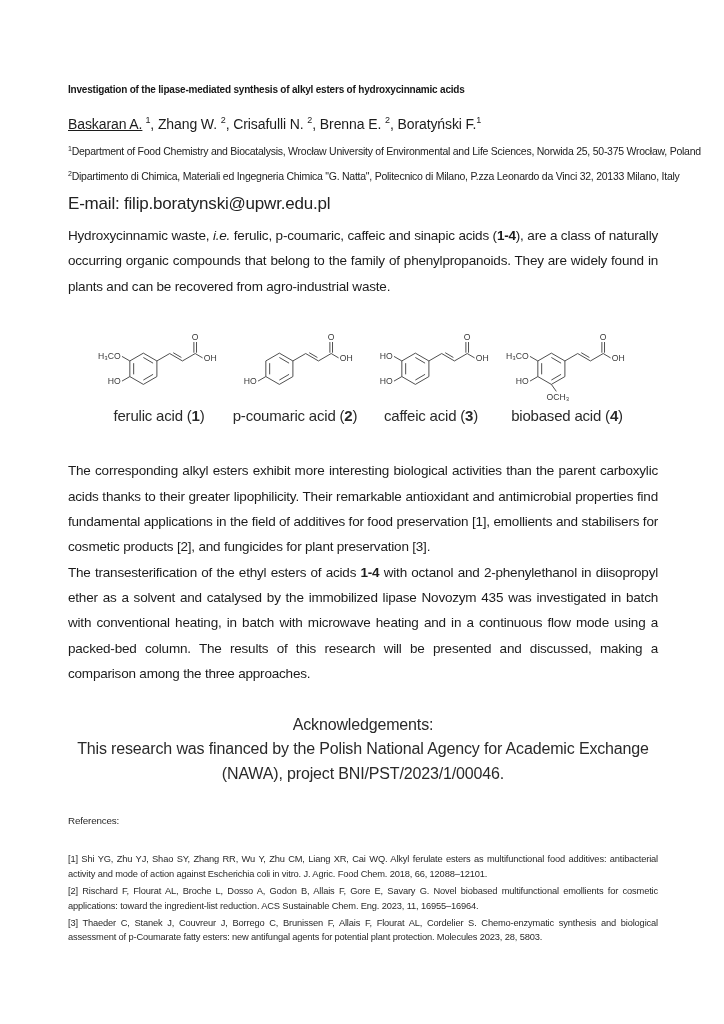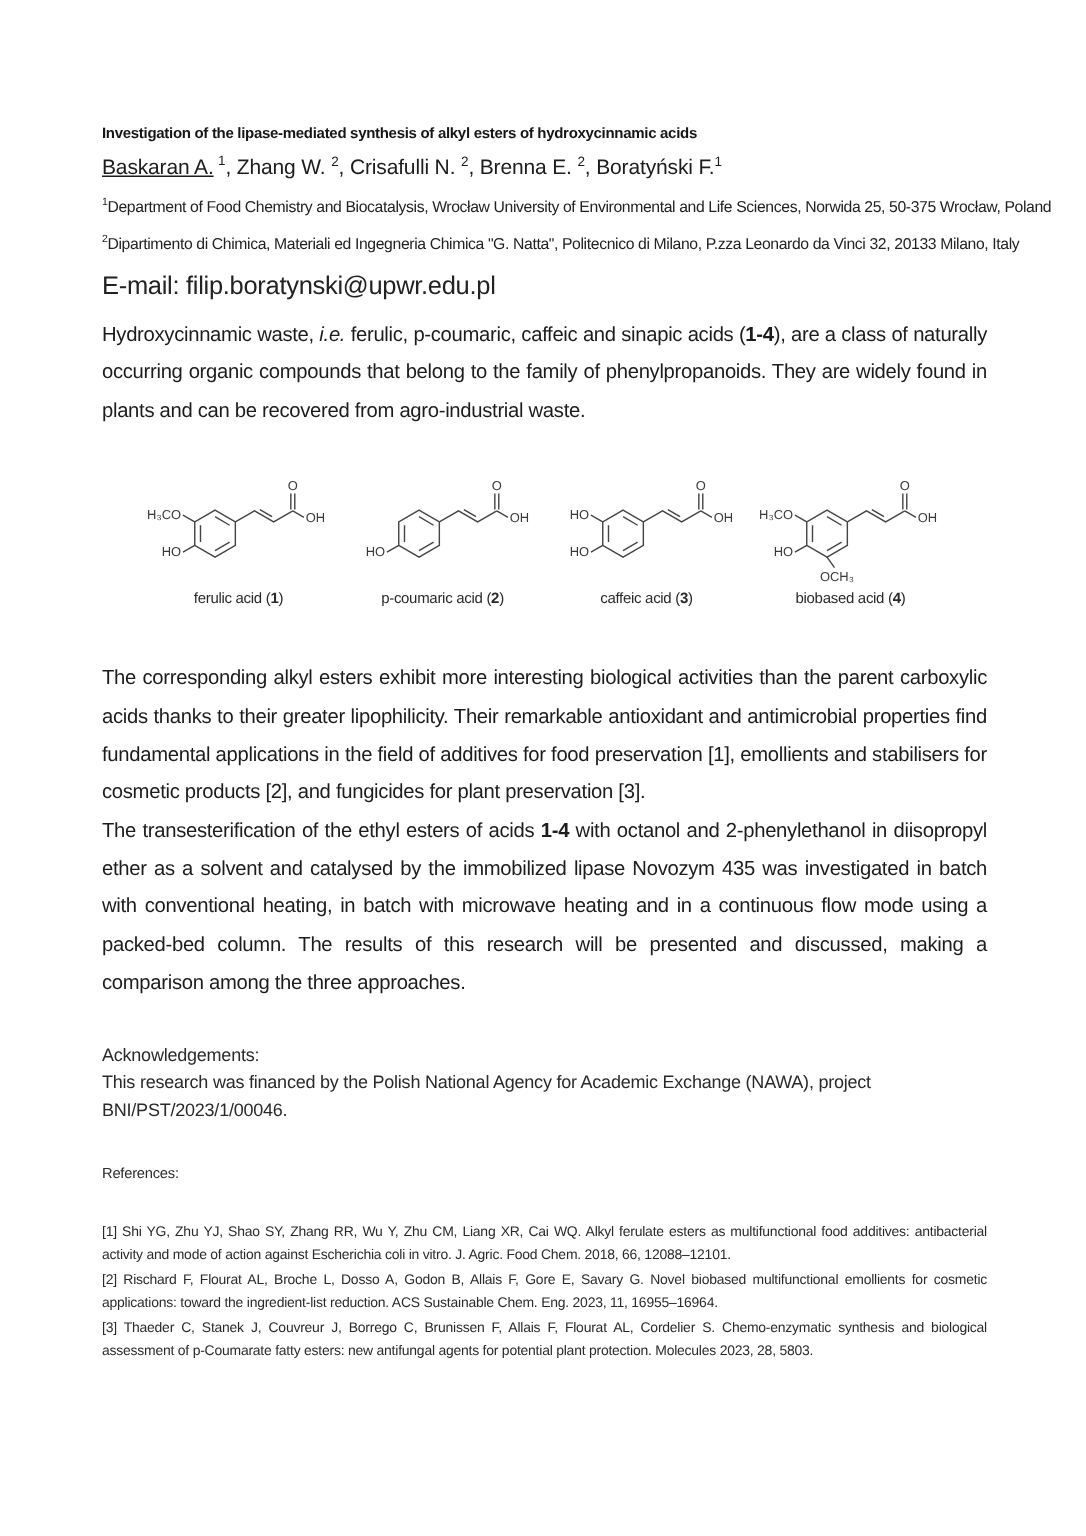--- a/index.html
+++ b/index.html
@@ -15,21 +15,21 @@
     overflow: hidden;
   }
   .title {
     font-size: 10px;
     font-weight: bold;
     letter-spacing: -0.2px;
     white-space: nowrap;
     color: #161616;
   }
   .authors {
-    margin-top: 8px;
+    margin-top: 21px;
     font-size: 14px;
     letter-spacing: -0.1px;
     color: #1c1c1c;
   }
   .authors .u { text-decoration: underline; }
   sup.sp {
     font-size: 9px;
     vertical-align: super;
     line-height: 0;
   }
@@ -62,39 +62,40 @@
     margin: 22px 0 34px 0;
     display: flex;
     justify-content: center;
     align-items: flex-end;
     gap: 6px;
   }
   .struct { width: 130px; text-align: center; }
   .struct svg { display: block; margin: 0 auto; }
   .struct .slabel {
     margin-top: 2px;
-    font-size: 10px;
+    font-size: 15px;
     letter-spacing: -0.2px;
     color: #2a2a2a;
     white-space: nowrap;
   }
   .struct .slabel b { font-weight: bold; }
   .mol { stroke: #454545; stroke-width: 1.15; fill: none; }
   .atom {
     font-family: "Liberation Sans", sans-serif;
     font-size: 10.5px;
     fill: #3a3a3a;
     stroke: none;
   }
   .ack { margin-top: 26px; }
   .ack-heading, .ack-text {
-    font-size: 12px;
+    font-size: 16px;
     letter-spacing: -0.15px;
     color: #2a2a2a;
     line-height: 1.55;
+    text-align: center;
   }
   .refs { margin-top: 26px; }
   .refs-heading {
     font-size: 9.8px;
     letter-spacing: -0.15px;
     color: #2a2a2a;
     line-height: 1.55;
     margin-bottom: 24px;
   }
   .ref-item {

